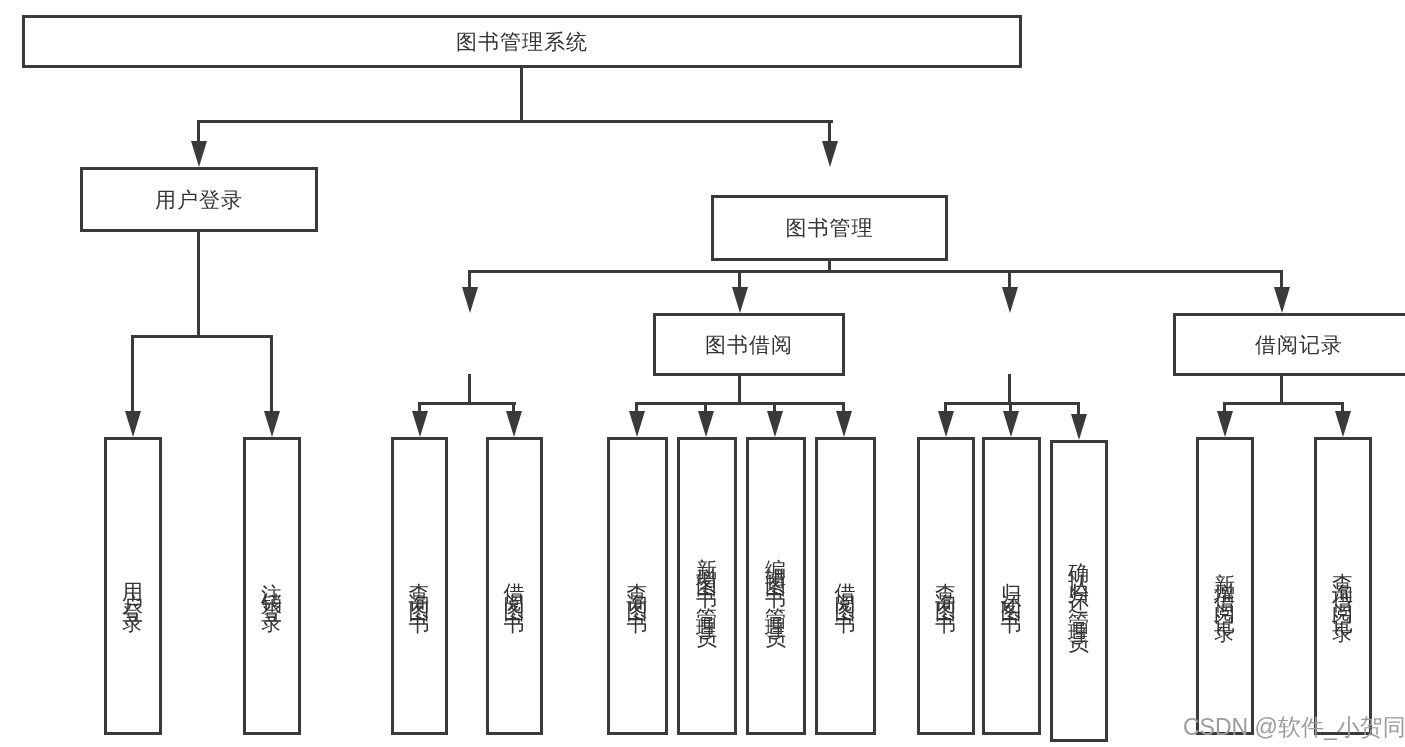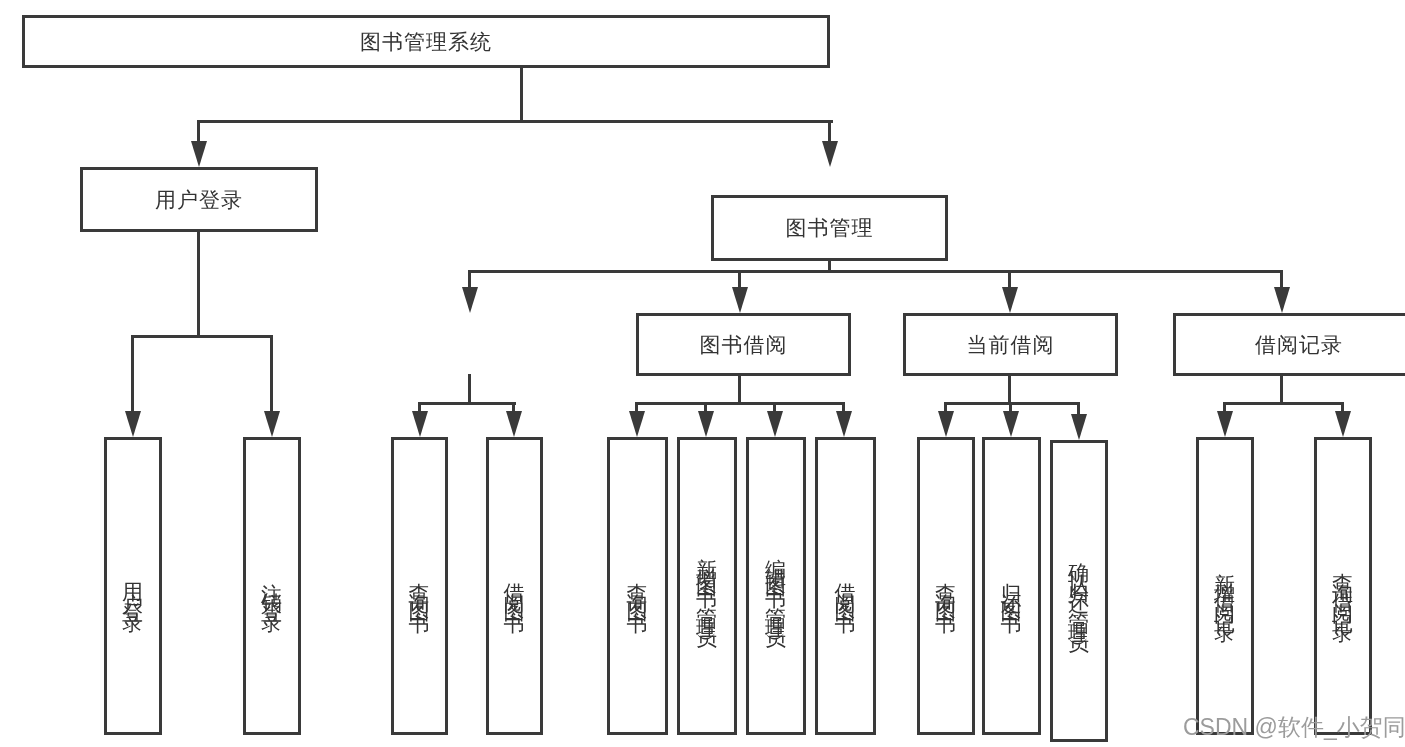--- a/index.html
+++ b/index.html
@@ -114,36 +114,33 @@
   <div class="vline" style="left:1077px;top:402px;height:15px;"></div>
   <div class="arr" style="left:1071px;top:414px;"></div>
 
   <div class="vline" style="left:1280px;top:374px;height:31px;"></div>
   <div class="hline" style="left:1223px;top:402px;width:121px;"></div>
   <div class="vline" style="left:1223px;top:402px;height:12px;"></div>
   <div class="arr" style="left:1217px;top:411px;"></div>
   <div class="vline" style="left:1341px;top:402px;height:12px;"></div>
   <div class="arr" style="left:1335px;top:411px;"></div>
 
-  <div class="box" style="left:22px;top:15px;width:808px;height:53px;">
+  <div class="box" style="left:22px;top:15px;width:1000px;height:53px;">
     <span>图书管理系统</span>
   </div>
 
   <div class="box" style="left:80px;top:167px;width:238px;height:65px;">
     <span>用户登录</span>
   </div>
   <div class="box" style="left:711px;top:167px;width:237px;height:66px;margin-top:28px;">
     <span>图书管理</span>
   </div>
 
-  <div class="box" style="left:636px;top:313px;width:215px;height:63px;">
+  <div class="box" style="left:653px;top:313px;width:192px;height:63px;">
     <span>图书借阅</span>
-  </div>
-  <div class="box" style="left:903px;top:313px;width:215px;height:63px;">
-    <span>当前借阅</span>
   </div>
   <div class="box" style="left:1173px;top:313px;width:252px;height:63px;text-align:center;">
     <span>借阅记录</span>
   </div>
 
   <div class="vbox" style="left:104px;width:58px;">
     <span>用户登录</span>
   </div>
   <div class="vbox" style="left:243px;width:58px;">
     <span>注销登录</span>

